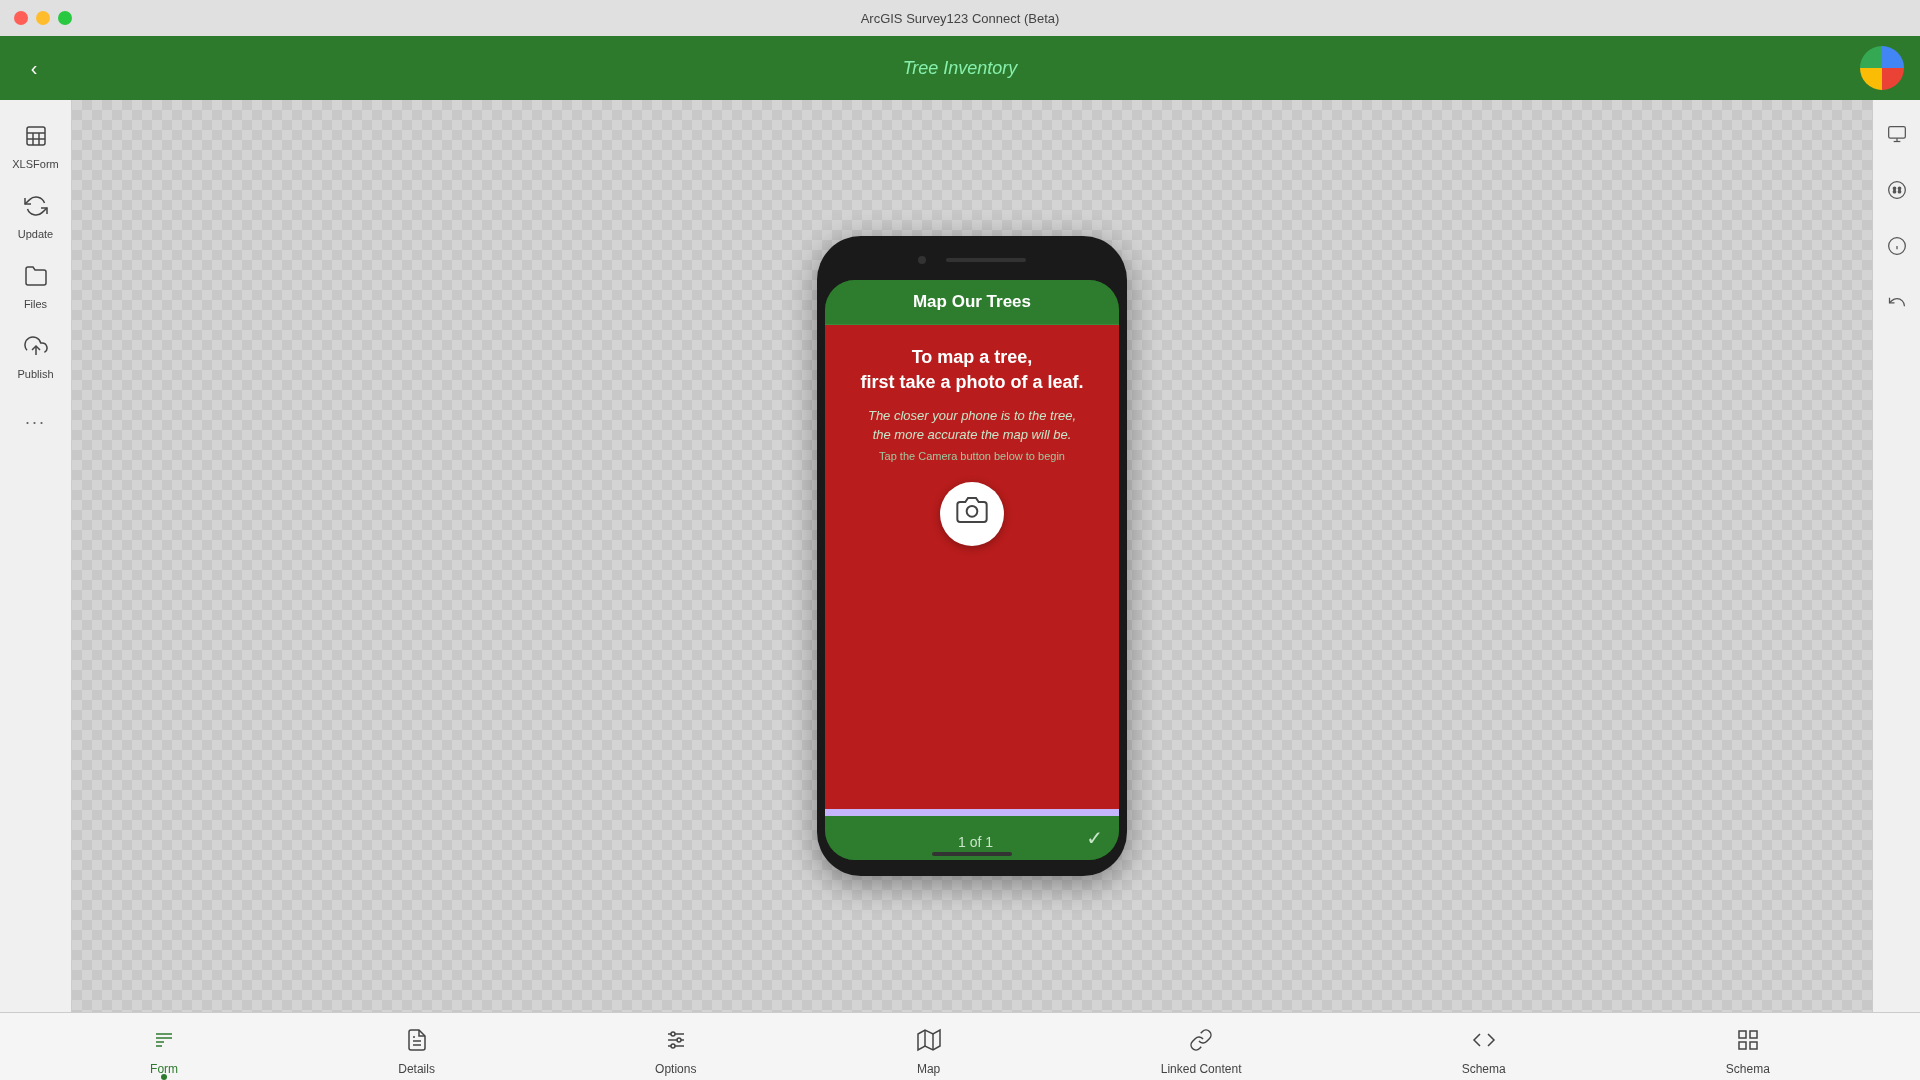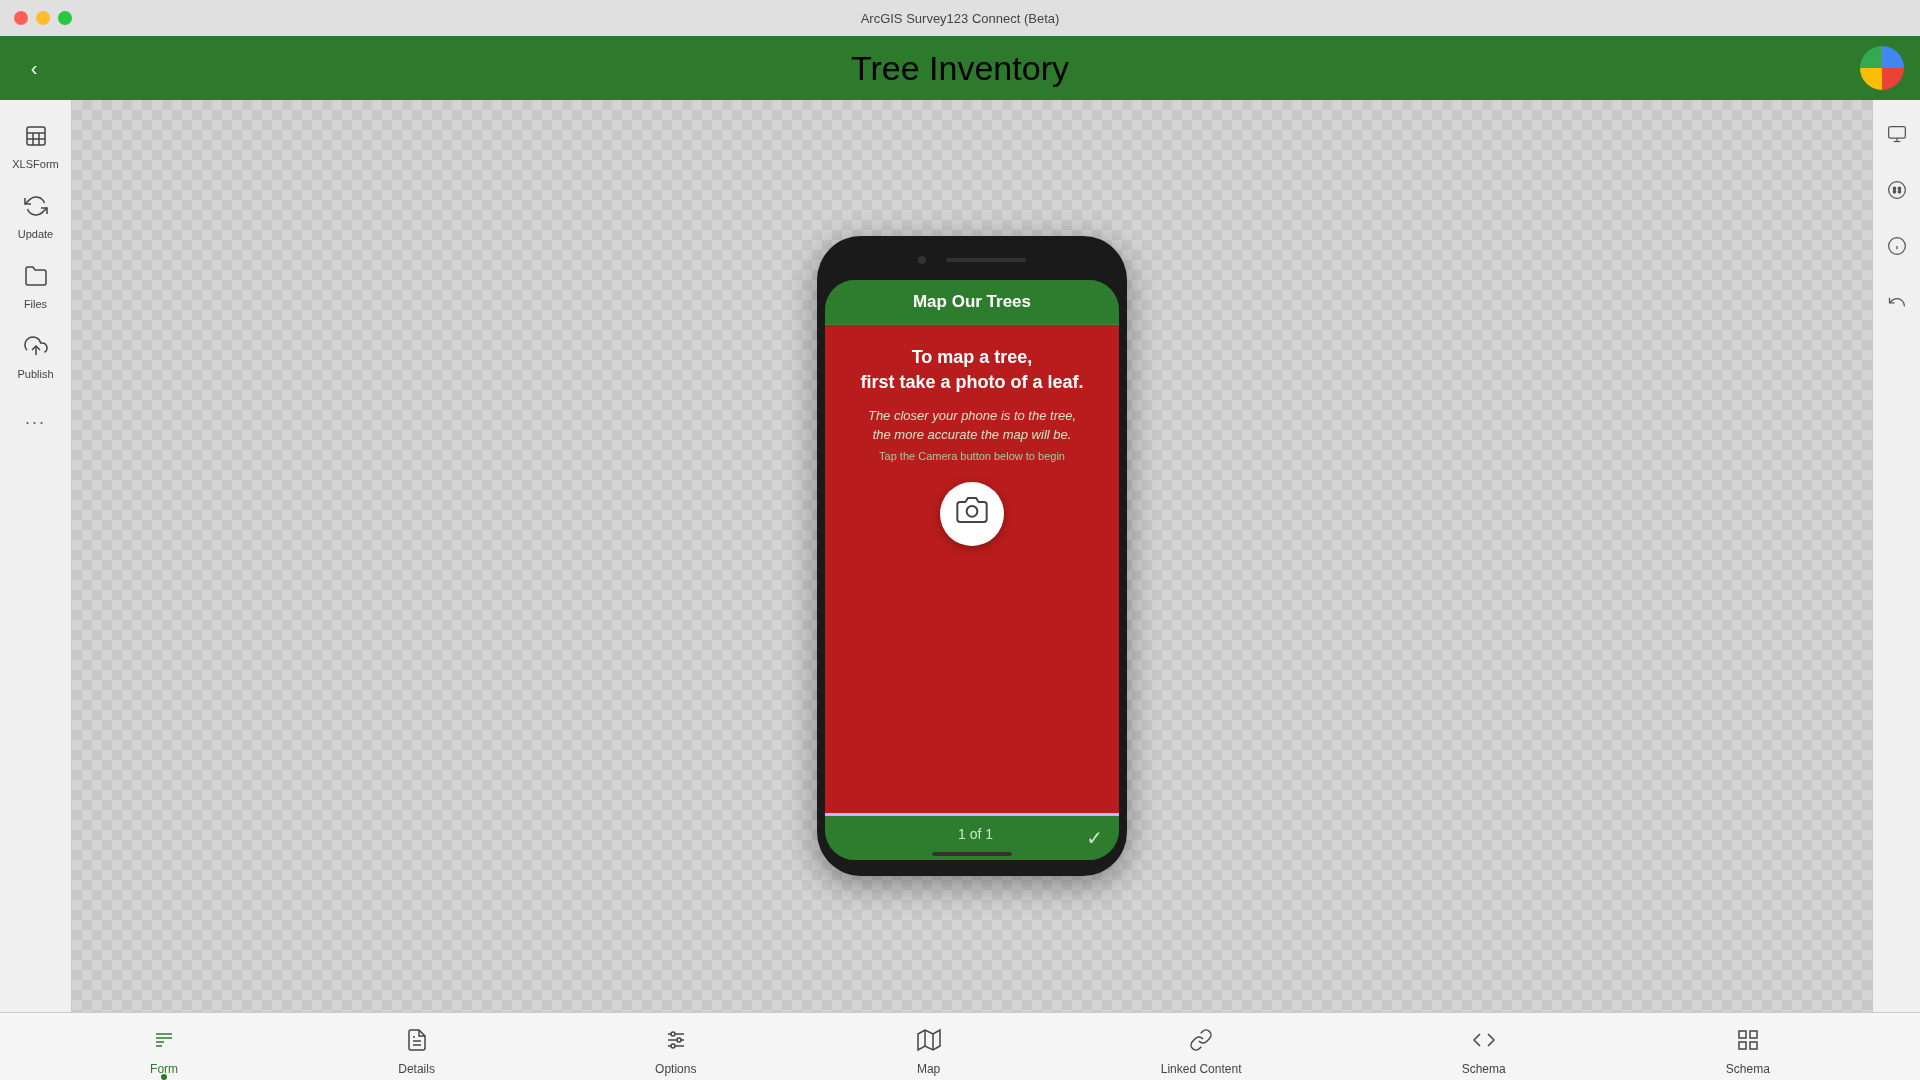--- a/index.html
+++ b/index.html
@@ -61,23 +61,24 @@
       width: 36px;
       height: 36px;
       display: flex;
       align-items: center;
       justify-content: center;
       cursor: pointer;
       color: white;
       font-size: 20px;
     }
     .header-title {
-      color: #000000;
-      font-size: 34px;
+      color: #86efac;
+      font-size: 18px;
       font-weight: 400;
+      font-style: italic;
     }
     .header-avatar {
       position: absolute;
       right: 16px;
       width: 44px;
       height: 44px;
       border-radius: 50%;
       background: conic-gradient(#4285f4 0deg 90deg, #ea4335 90deg 180deg, #fbbc05 180deg 270deg, #34a853 270deg 360deg);
       cursor: pointer;
     }
@@ -253,23 +254,23 @@
       box-shadow: 0 2px 8px rgba(0,0,0,0.3);
     }
     .camera-icon-inner {
       font-size: 28px;
       color: #444;
     }
     .phone-footer {
       background: #2e7d2e;
       padding: 10px 16px;
       display: flex;
-      align-items: flex-start;
+      align-items: flex-end;
       justify-content: space-between;
-      border-top: 3px solid #c4b5fd;
+      border-top: 7px solid #c4b5fd;
     }
     .phone-page-indicator {
       color: #c8e6c8;
       font-size: 14px;
       flex: 1;
       text-align: center;
     }
     .phone-check {
       color: #c8e6c8;
       font-size: 20px;

